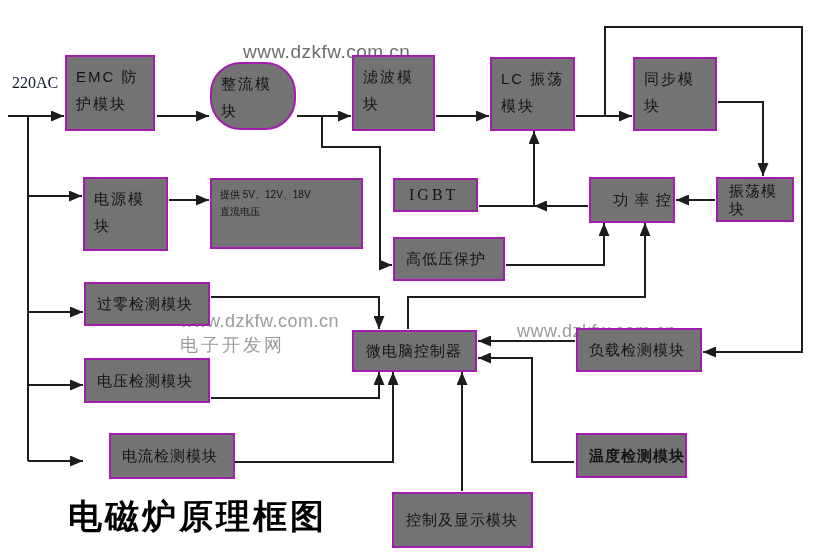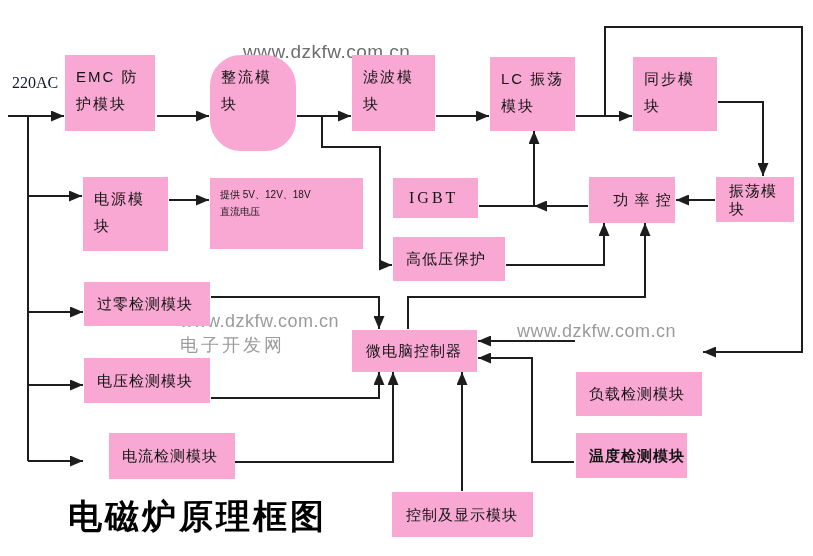--- a/index.html
+++ b/index.html
@@ -2,21 +2,21 @@
 <html><head>
 <meta charset="utf-8">
 <style>
   html,body{margin:0;padding:0;background:#ffffff;}
   #stage{
     position:relative;width:813px;height:556px;background:#ffffff;overflow:hidden;
     font-family:"Liberation Sans","DejaVu Sans",sans-serif;color:#111;
   }
   #wires{position:absolute;left:0;top:0;width:813px;height:556px;}
   .node{
-    position:absolute;box-sizing:border-box;border:2px solid #f9a8d4;background:#f9a8d4;
+    position:absolute;box-sizing:border-box;border:2px solid #a21caf;background:#737373;
     font-size:15px;letter-spacing:2px;color:#141414;white-space:pre-line;line-height:1.8;
     padding:6px 4px 0 9px;
   }
   .n1{display:flex;align-items:center;padding:0 0 0 11px;line-height:1.2;letter-spacing:1px;}
   .nc{justify-content:center;padding-left:0;}
   .dc{font-size:10px;letter-spacing:0;line-height:1.7;padding:6px 2px 0 8px;}
   .latin{font-family:"Liberation Serif","DejaVu Serif",serif;font-size:16px;letter-spacing:3px;}
   .freelabel{position:absolute;font-family:"Liberation Serif","DejaVu Serif",serif;font-size:16px;color:#0f172a;}
   .wm{position:absolute;color:#9b9b9b;font-size:18px;letter-spacing:0.5px;}
   .wm-dark{color:#6d6d6d;font-size:19px;}
@@ -67,37 +67,37 @@
 
   <div class="freelabel" style="left:12px;top:74px;">220AC</div>
   <div class="wm wm-dark" style="left:243px;top:41px;">www.dzkfw.com.cn</div>
   <div class="wm" style="left:180px;top:311px;">www.dzkfw.com.cn</div>
   <div class="wm wm-site" style="left:180px;top:333px;">电子开发网</div>
   <div class="wm" style="left:517px;top:321px;">www.dzkfw.com.cn</div>
   <div class="title">电磁炉原理框图</div>
 
   <div class="node" style="left:65px;top:55px;width:90px;height:76px;">EMC 防
 护模块</div>
-  <div class="node" style="left:210px;top:55px;width:86px;height:96px;border-radius:31px;">整流模
+  <div class="node" style="left:210px;top:62px;width:86px;height:68px;border-radius:31px;">整流模
 块</div>
   <div class="node" style="left:352px;top:55px;width:83px;height:76px;">滤波模
 块</div>
   <div class="node" style="left:490px;top:57px;width:85px;height:74px;">LC 振荡
 模块</div>
   <div class="node" style="left:633px;top:57px;width:84px;height:74px;">同步模
 块</div>
   <div class="node n1" style="left:716px;top:177px;width:78px;height:45px;">振荡模块</div>
   <div class="node" style="left:83px;top:177px;width:85px;height:74px;">电源模
 块</div>
   <div class="node dc" style="left:210px;top:178px;width:153px;height:71px;">提供 5V、12V、18V
 直流电压</div>
-  <div class="node n1 latin" style="left:393px;top:178px;width:85px;height:40px;padding-left:14px;">IGBT</div>
+  <div class="node n1 latin" style="left:393px;top:178px;width:85px;height:34px;padding-left:14px;">IGBT</div>
   <div class="node n1 nc" style="left:589px;top:177px;width:86px;height:46px;padding-left:21px;">功 率 控</div>
   <div class="node n1" style="left:393px;top:237px;width:112px;height:44px;">高低压保护</div>
   <div class="node n1" style="left:84px;top:358px;width:126px;height:45px;">电压检测模块</div>
   <div class="node n1" style="left:84px;top:282px;width:126px;height:44px;">过零检测模块</div>
   <div class="node n1" style="left:84px;top:433px;width:126px;height:46px;margin-left:25px;">电流检测模块</div>
   <div class="node n1" style="left:352px;top:330px;width:125px;height:42px;padding-left:12px;">微电脑控制器</div>
-  <div class="node n1" style="left:576px;top:328px;width:126px;height:44px;margin-top:44px;">负载检测模块</div>
+  <div class="node n1" style="left:576px;top:328px;width:126px;height:44px;">负载检测模块</div>
   <div class="node n1" style="left:576px;top:433px;width:111px;height:45px;font-weight:bold;">温度检测模块</div>
-  <div class="node n1" style="left:392px;top:492px;width:141px;height:45px;padding-left:12px;">控制及显示模块</div>
+  <div class="node n1" style="left:392px;top:492px;width:141px;height:56px;padding-left:12px;">控制及显示模块</div>
 
 </div>
 
 </body></html>

